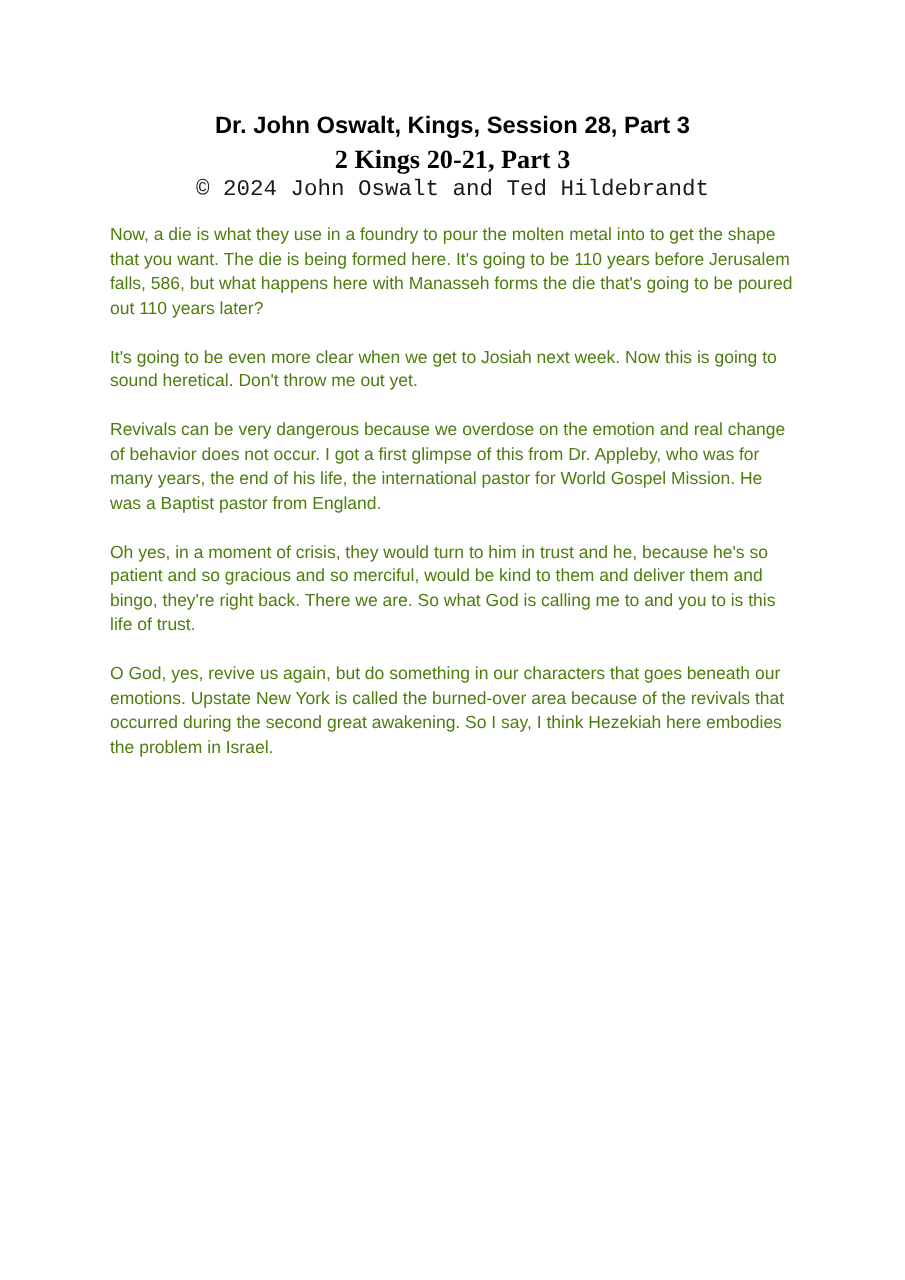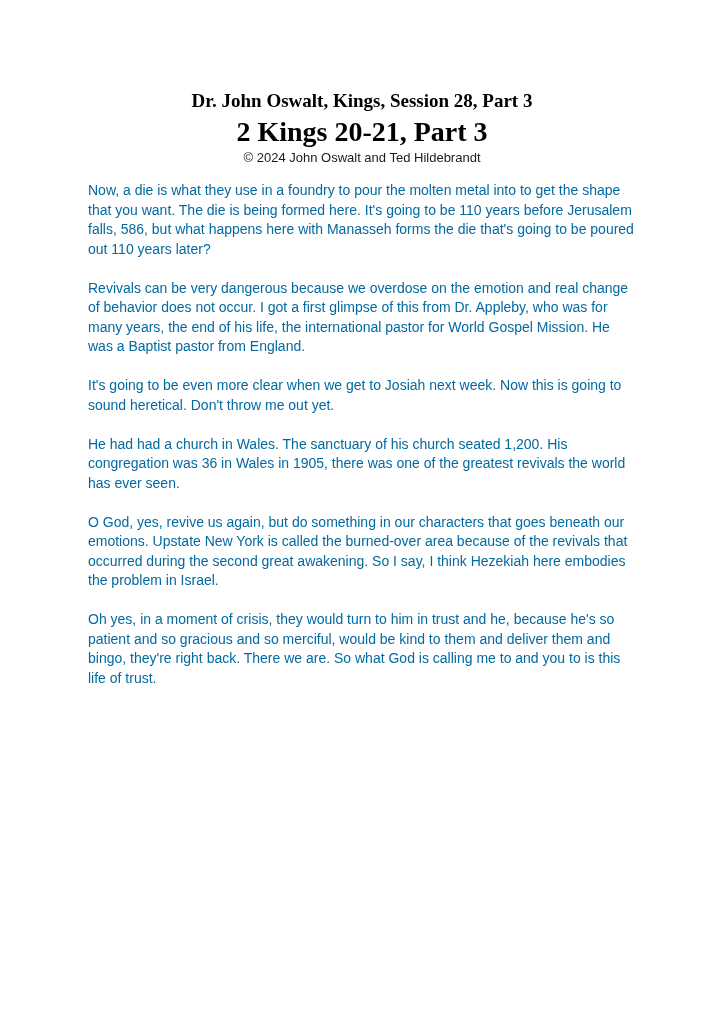--- a/index.html
+++ b/index.html
@@ -17,69 +17,68 @@
     color: #1a1a1a;
     overflow: hidden;
   }
 
   .doc-header {
     padding-top: 88px;
     text-align: center;
   }
 
   .doc-title {
-    font-family: Liberation Serif, serif;
+    font-family: Liberation Sans, sans-serif;
     font-size: 19px;
     font-weight: 700;
     color: #000000;
     line-height: 1.35;
   }
 
   .doc-subtitle {
     font-family: "Liberation Serif", "DejaVu Serif", serif;
-    font-size: 28px;
+    font-size: 21px;
     font-weight: 700;
     color: #000000;
     line-height: 1.3;
   }
 
   .doc-copyright {
-    font-family: Liberation Sans, sans-serif;
-    font-size: 13px;
+    font-family: Liberation Mono, monospace;
+    font-size: 18px;
     font-weight: 400;
     color: #1a1a1a;
     line-height: 1.25;
   }
 
   .doc-body {
     padding: 15px 86px 0 88px;
     font-family: "Liberation Sans", "DejaVu Sans", sans-serif;
     font-size: 14px;
     line-height: 19.5px;
-    color: #0369a1;
+    color: #4d7c0f;
     text-align: left;
   }
 
   .doc-body p {
     margin-bottom: 19.5px;
   }
 </style>
 </head>
 <body>
 
 <div class="page">
 
   <header class="doc-header">
     <h1 class="doc-title">Dr. John Oswalt, Kings, Session 28, Part 3</h1>
     <h2 class="doc-subtitle">2 Kings 20-21, Part 3</h2>
     <div class="doc-copyright">© 2024 John Oswalt and Ted Hildebrandt</div>
   </header>
 
   <main class="doc-body">
     <p>Now, a die is what they use in a foundry to pour the molten metal into to get the shape that you want. The die is being formed here. It's going to be 110 years before Jerusalem falls, 586, but what happens here with Manasseh forms the die that's going to be poured out 110 years later?</p>
+    <p>It's going to be even more clear when we get to Josiah next week. Now this is going to sound heretical. Don't throw me out yet.</p>
     <p>Revivals can be very dangerous because we overdose on the emotion and real change of behavior does not occur. I got a first glimpse of this from Dr. Appleby, who was for many years, the end of his life, the international pastor for World Gospel Mission. He was a Baptist pastor from England.</p>
-    <p>It's going to be even more clear when we get to Josiah next week. Now this is going to sound heretical. Don't throw me out yet.</p>
-    <p>He had had a church in Wales. The sanctuary of his church seated 1,200. His congregation was 36 in Wales in 1905, there was one of the greatest revivals the world has ever seen.</p>
+    <p>Oh yes, in a moment of crisis, they would turn to him in trust and he, because he's so patient and so gracious and so merciful, would be kind to them and deliver them and bingo, they're right back. There we are. So what God is calling me to and you to is this life of trust.</p>
     <p>O God, yes, revive us again, but do something in our characters that goes beneath our emotions. Upstate New York is called the burned-over area because of the revivals that occurred during the second great awakening. So I say, I think Hezekiah here embodies the problem in Israel.</p>
-    <p>Oh yes, in a moment of crisis, they would turn to him in trust and he, because he's so patient and so gracious and so merciful, would be kind to them and deliver them and bingo, they're right back. There we are. So what God is calling me to and you to is this life of trust.</p>
   </main>
 
 </div>
 
 </body></html>

